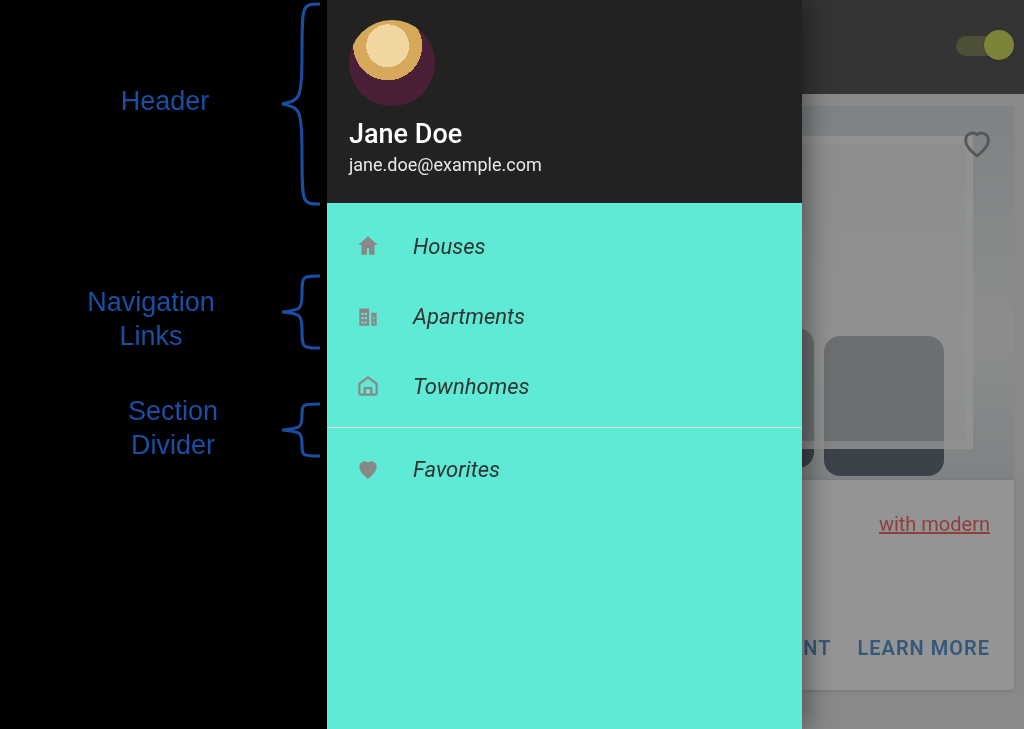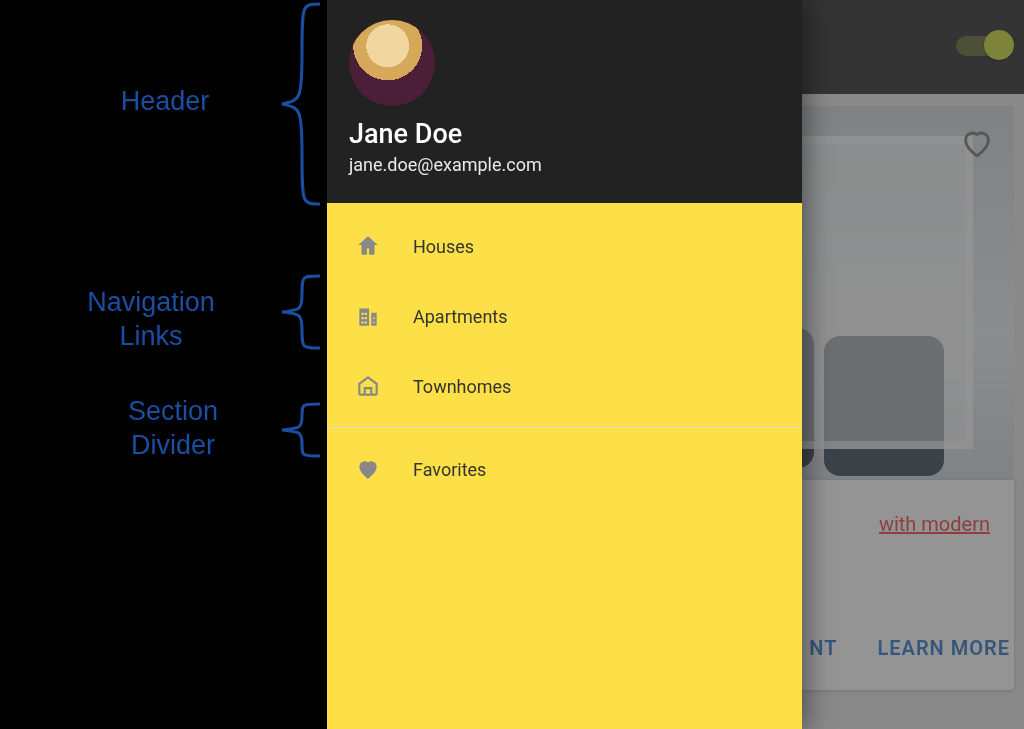--- a/index.html
+++ b/index.html
@@ -61,55 +61,56 @@
     width: 34px; height: 34px;
   }
   .card {
     position: absolute; left: 0; top: 480px; right: 10px; height: 210px;
     background: #fff; border-radius: 0 0 4px 4px; box-shadow: 0 1px 4px rgba(0,0,0,.2);
   }
   .card-desc {
     position: absolute; right: 24px; top: 32px; font-size: 20px; color: #ef4444; text-decoration: underline;
   }
   .card-actions {
-    position:absolute; right:4px; bottom:30px; display:flex; gap:40px;
+    position:absolute; right:24px; bottom:30px; display:flex; gap:26px;
     font-size:20px; letter-spacing:1px; font-weight:600; color:#2d79c7;
   }
 
   
   .scrim {
     position:absolute; left:327px; top:0; right:0; bottom:0;
     background: rgba(60,60,60,.55);
     z-index: 3;
   }
 
   
   .drawer {
     position:absolute; left:327px; top:0; width:475px; bottom:0;
-    background:#fde047; box-shadow: 6px 0 24px rgba(0,0,0,.4);
+    background:#5eead4; box-shadow: 6px 0 24px rgba(0,0,0,.4);
     z-index: 5;
     display:flex; flex-direction:column;
   }
   .drawer-header {
     background:#222; color:#fff; padding: 20px 22px 24px 22px; height:203px;
   }
   .avatar {
     width:86px; height:86px; border-radius:50%; overflow:hidden;
     background: radial-gradient(circle at 45% 30%, #f2d6a2 0 28%, #d6a95a 28% 45%, #4b1f37 45% 100%);
     margin-bottom: 12px;
   }
   .drawer-name { font-size:27px; font-weight:500; margin-top: 4px; }
   .drawer-email { font-size:18px; margin-top:4px; color:#e9e9e9; }
 
   .nav-list { padding-top:8px; }
   .nav-item {
     display:flex; align-items:center; gap:30px;
     height:70px; padding: 0 26px;
-    font-size:18px; color:#333;
+    font-size:22px; color:#333;
     cursor:pointer;
+    font-style:italic;
   }
   .nav-icon { width:30px; height:30px; display:inline-flex; align-items:center; justify-content:center; color:#888; fill:#888;}
   .divider { height:1px; background:#dcdcdc; margin: 6px 0; }
 
   
   .anno {
     position:absolute; z-index:10;
     color:#1b4ea3; font-size:27px; text-align:center; line-height:1.25;
     font-family: Arial, sans-serif;
   }

